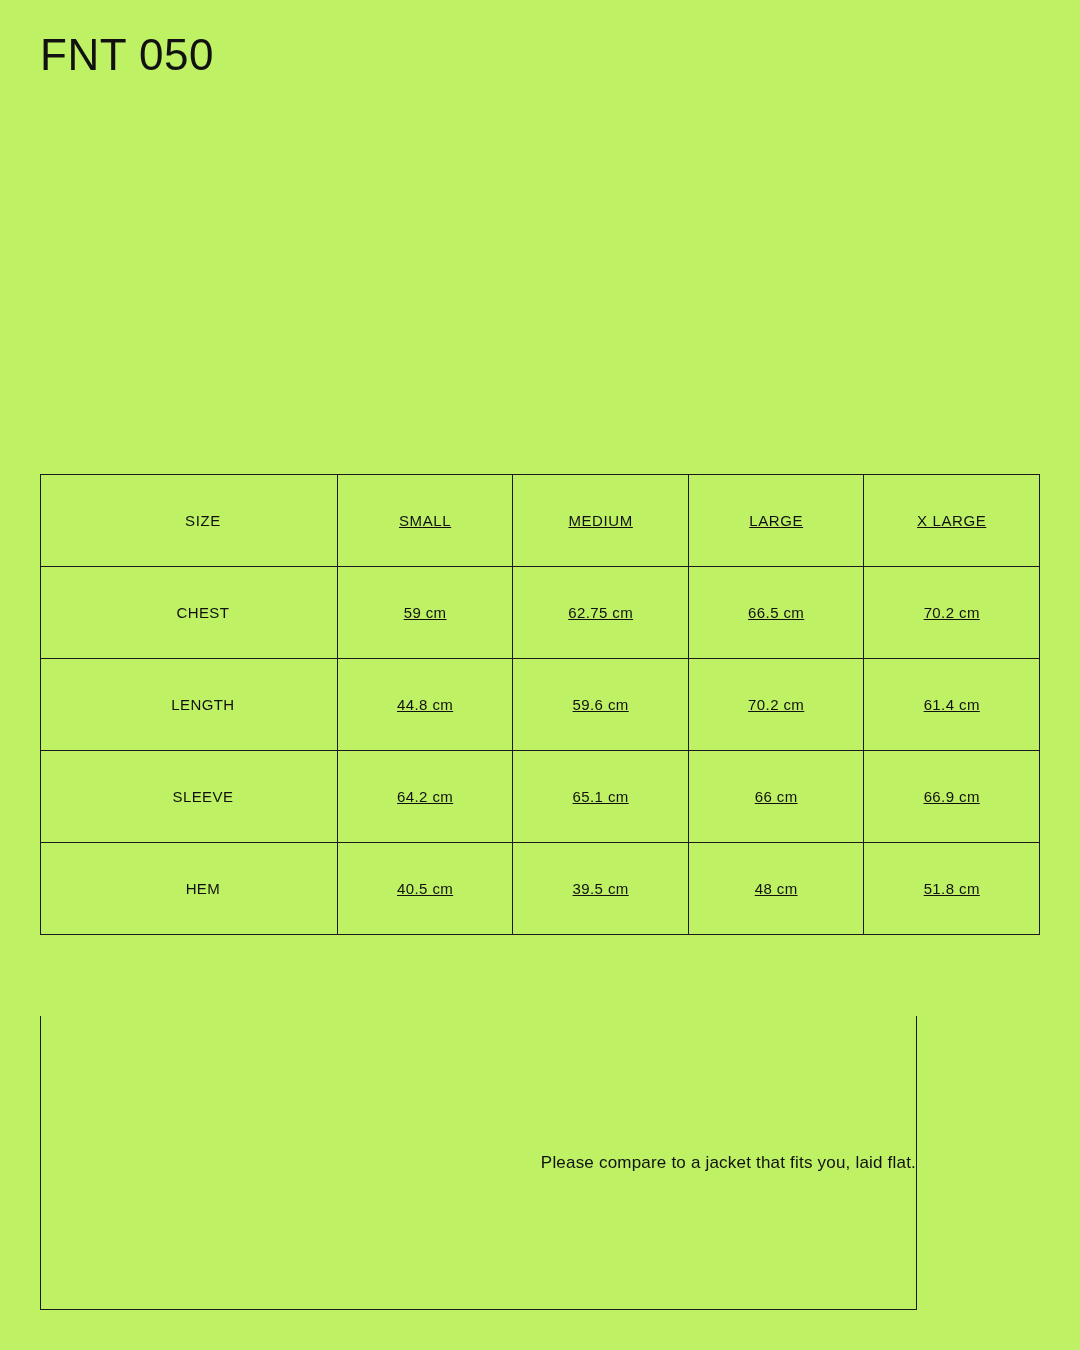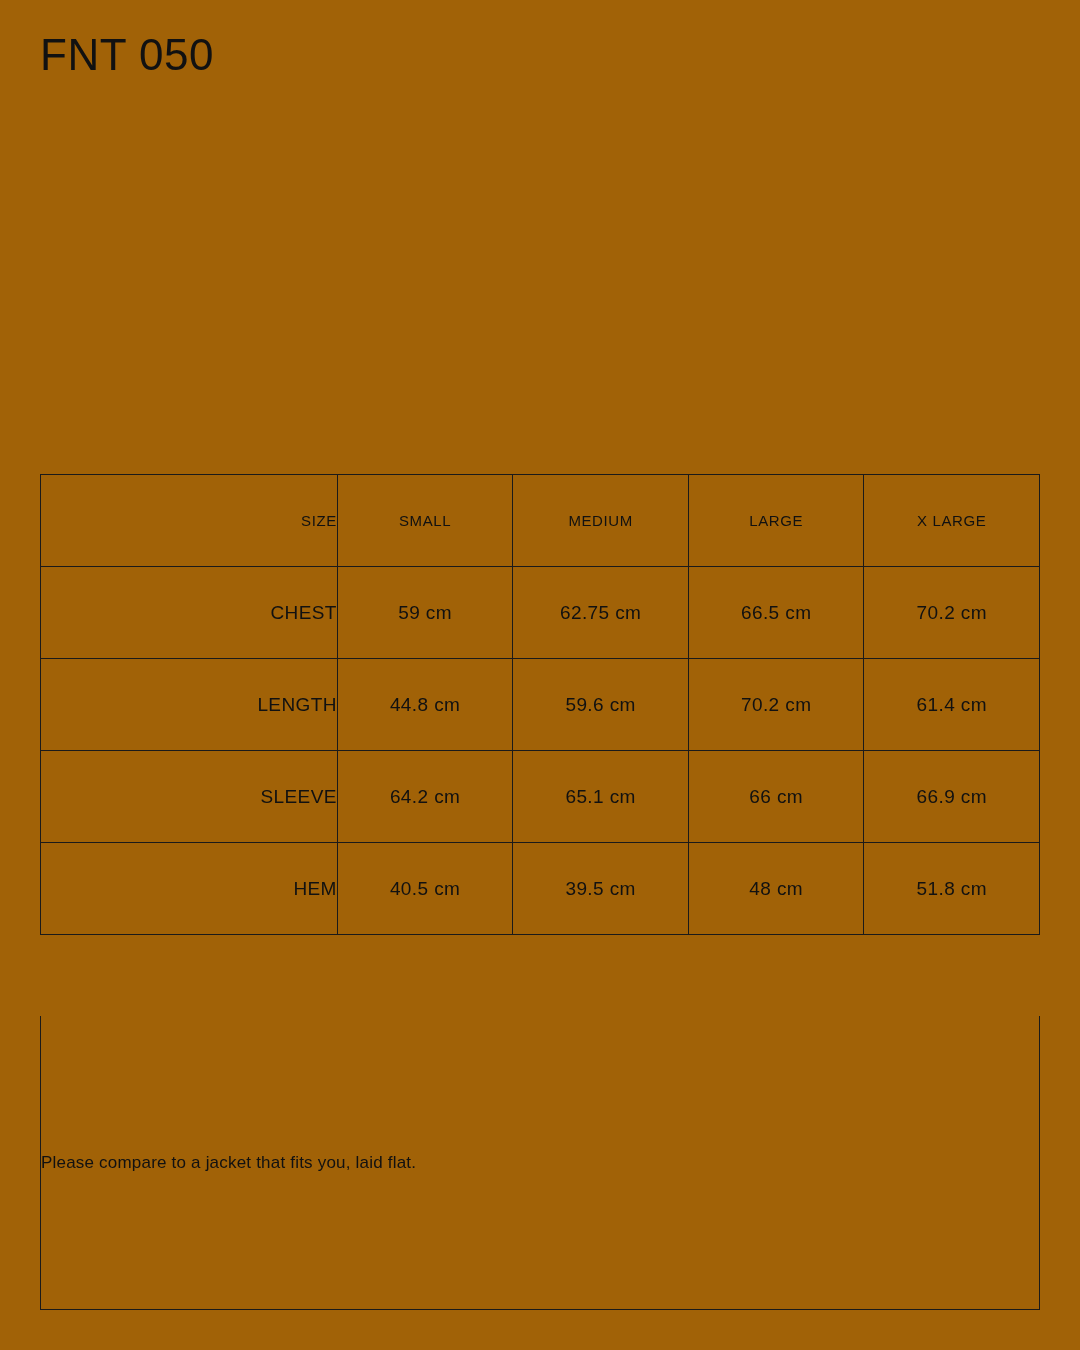--- a/index.html
+++ b/index.html
@@ -8,21 +8,21 @@
     height: 1350px;
     background: #f8f8e0;
     font-family: "Liberation Sans", sans-serif;
     color: #111111;
     -webkit-font-smoothing: antialiased;
   }
   .page {
     position: relative;
     width: 1080px;
     height: 1350px;
-    background: #a16207;
+    background: #bef264;
     overflow: hidden;
   }
   .title-block {
     position: absolute;
     left: 40px;
     top: 28px;
   }
   .title-line {
     font-size: 44px;
     font-weight: 400;
@@ -37,48 +37,49 @@
     top: 474px;
     width: 1000px;
     border: 1px solid #1a1a1a;
     border-collapse: collapse;
     table-layout: fixed;
   }
   .size-table td {
     border: 1px solid #1a1a1a;
     height: 92px;
     vertical-align: middle;
-    font-size: 19px;
+    font-size: 15px;
     letter-spacing: 0.4px;
     color: #111111;
   }
   .size-table .col-label {
     width: 282px;
-    text-align: right;
+    text-align: center;
     padding-left: 28px;
   }
   .size-table .col-val {
     width: 166.75px;
     text-align: center;
+    text-decoration: underline;
   }
   .size-table tr.header-row td {
     font-size: 15px;
     letter-spacing: 0.6px;
   }
   .note-box {
     position: absolute;
     left: 40px;
     top: 1016px;
-    width: 1000px;
+    width: 877px;
     height: 294px;
     border: 1px solid #1a1a1a;
     border-top: none;
     display: flex;
     align-items: center;
-    justify-content: flex-start;
+    justify-content: flex-end;
   }
   .note-text {
     font-size: 17px;
     letter-spacing: 0.2px;
     color: #111111;
     text-align: center;
   }
 </style>
 </head>
 <body>

